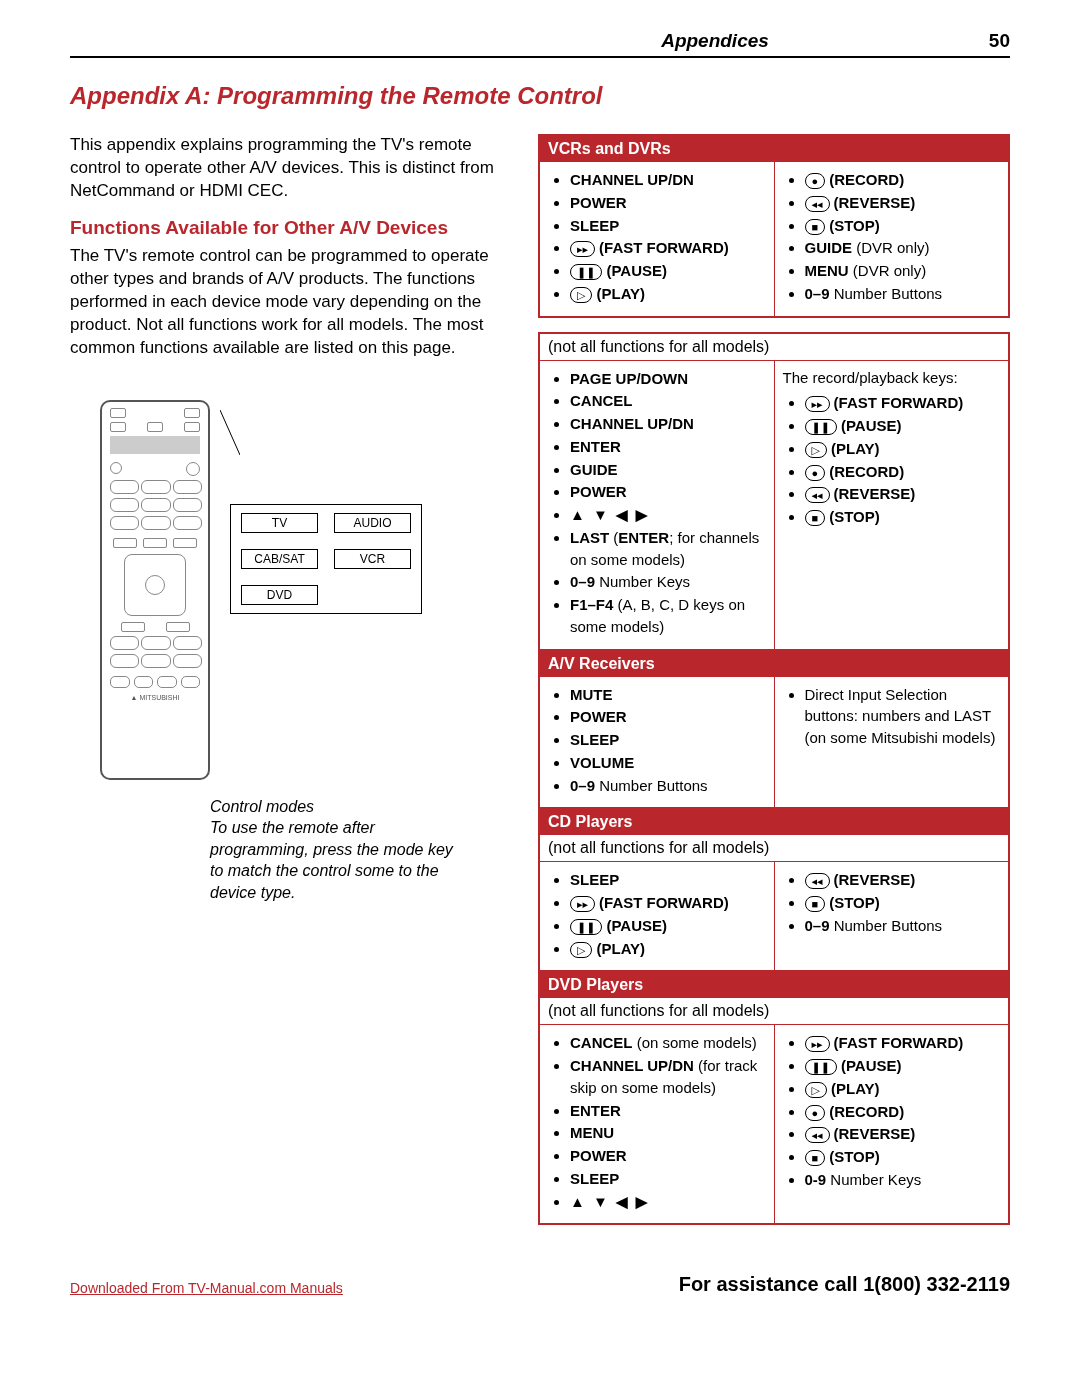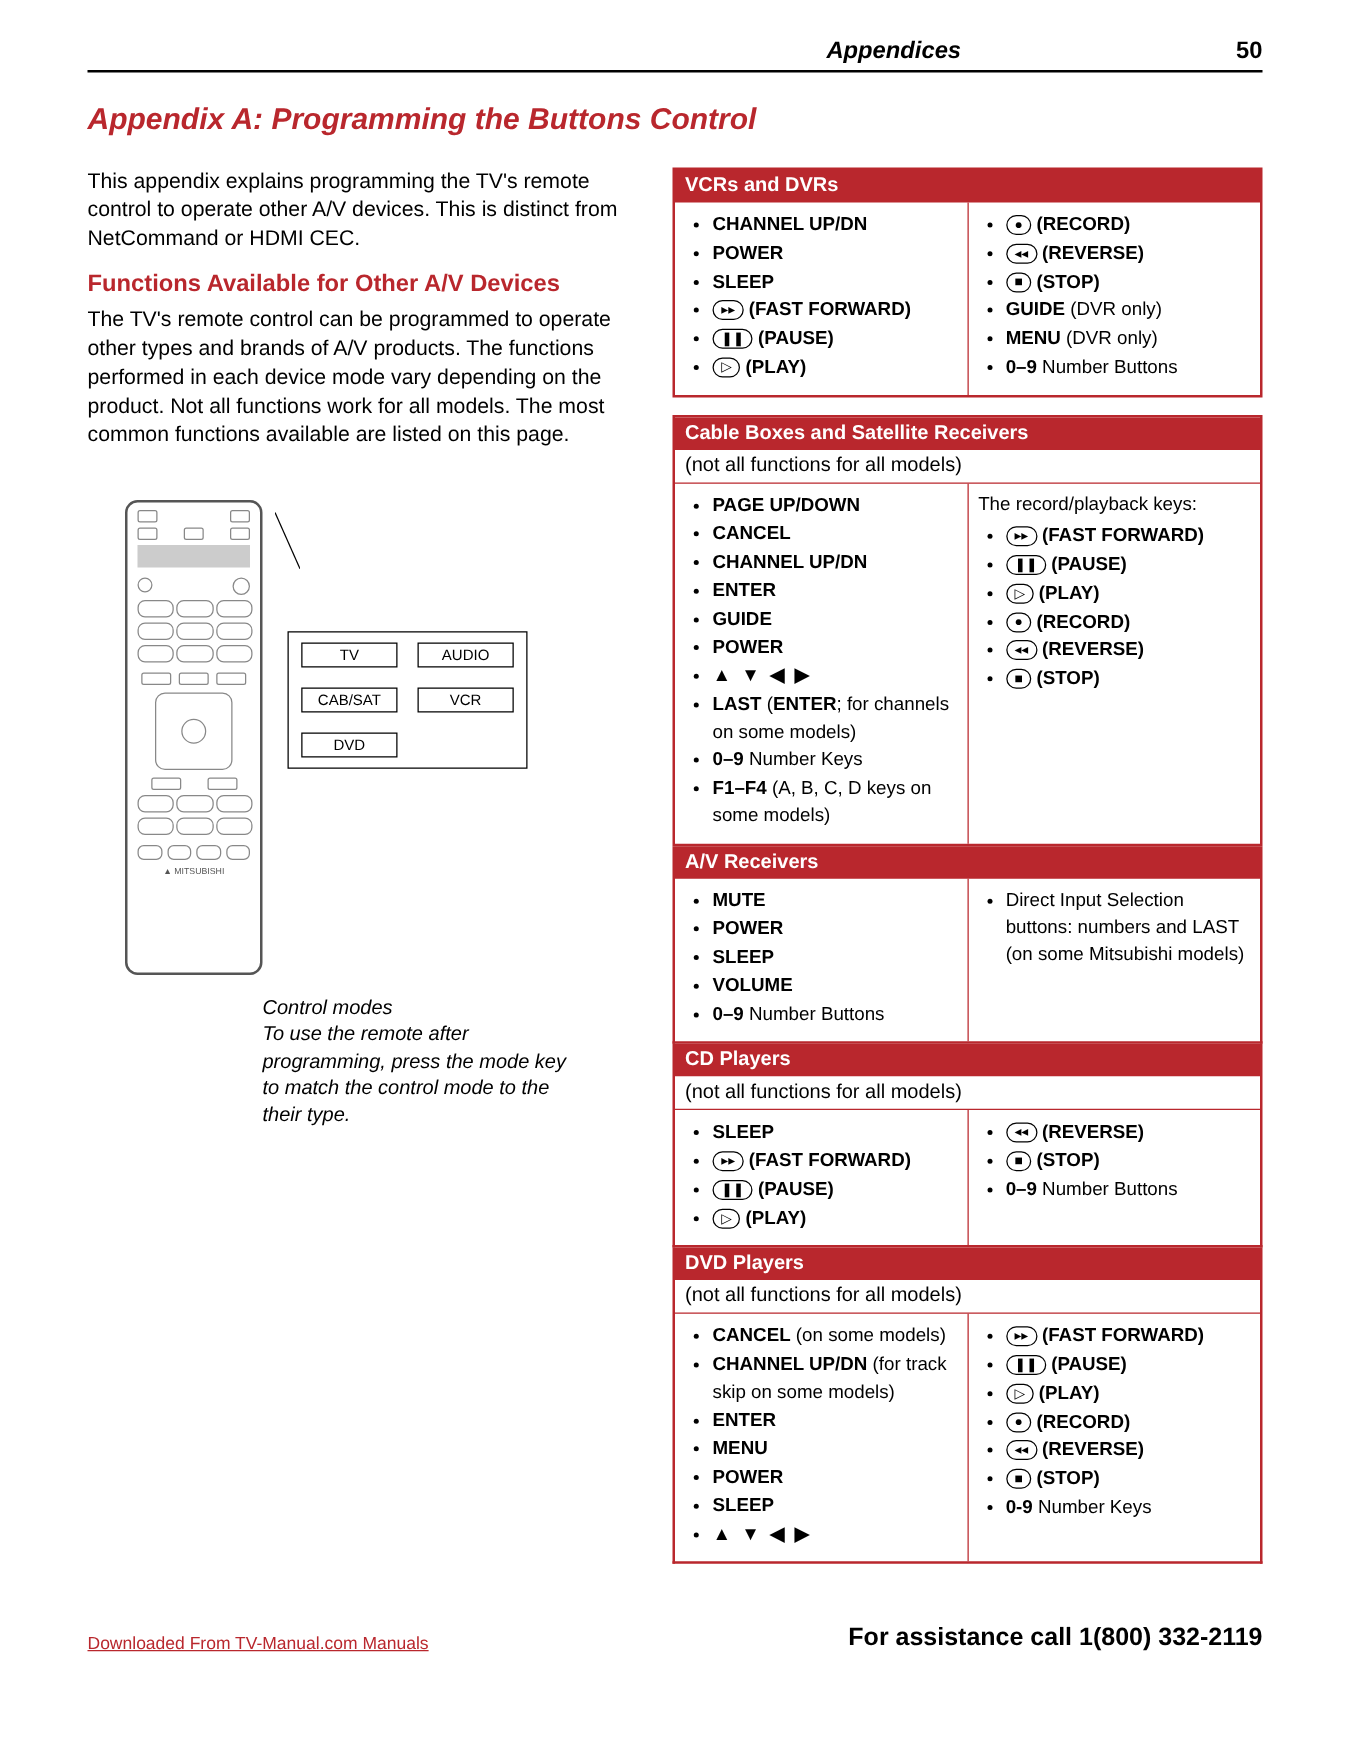--- a/index.html
+++ b/index.html
@@ -162,21 +162,21 @@
 </style>
 </head>
 <body>
 
 <div class="page">
   <div class="header-line">
     <span class="header-section">Appendices</span>
     <span class="header-page">50</span>
   </div>
 
-  <div class="apx-title">Appendix A:  Programming the Buttons Control</div>
+  <div class="apx-title">Appendix A:  Programming the Remote Control</div>
 
   <div class="two-col">
 
     <div class="left-col">
       <div class="body-text">This appendix explains programming the TV's remote control to operate other A/V devices.  This is distinct from NetCommand or HDMI CEC.</div>
       <div class="subhead">Functions Available for Other A/V Devices</div>
       <div class="body-text">The TV's remote control can be programmed to operate other types and brands of A/V products. The functions performed in each device mode vary depending on the product.  Not all functions work for all models. The most common functions available are listed on this page.</div>
 
       <div class="remote-figure">
         <div class="remote-body">
@@ -242,21 +242,21 @@
             <div class="mode-btn">AUDIO</div>
             <div class="mode-btn" style="grid-column:1;">CAB/SAT</div>
             <div class="mode-btn" style="grid-column:1;">DVD</div>
             <div class="mode-btn" style="grid-column:2;grid-row:2;">VCR</div>
           </div>
         </div>
       </div>
 
       <div class="caption-block">
         <div class="cap-title">Control modes</div>
-        <div>To use the remote after programming, press the mode key to match the control mode to the their type.</div>
+        <div>To use the remote after programming, press the mode key to match the control some to the device type.</div>
       </div>
 
     </div>
 
     <div class="right-col">
       <div class="tbl">
         <div class="tbl-header">VCRs and DVRs</div>
         <div class="tbl-body">
           <div class="tbl-cell">
               <ul class="func">
@@ -275,21 +275,20 @@
                 <li><span class="icon-pill">■</span><span class="b">(STOP)</span></li>
                 <li><span class="b">GUIDE</span><span> (DVR only)</span></li>
                 <li><span class="b">MENU</span><span> (DVR only)</span></li>
                 <li><span class="b">0–9</span><span> Number Buttons</span></li>
               </ul>
             </div>
         </div>
       </div>
 
       <div class="tbl">
-        <div class="tbl-header">Cable Boxes and Satellite Receivers</div>
         <div class="tbl-note">(not all functions for all models)</div>
         <div class="tbl-body">
           <div class="tbl-cell">
               <ul class="func">
                 <li><span class="b">PAGE UP/DOWN</span></li>
                 <li><span class="b">CANCEL</span></li>
                 <li><span class="b">CHANNEL UP/DN</span></li>
                 <li><span class="b">ENTER</span></li>
                 <li><span class="b">GUIDE</span></li>
                 <li><span class="b">POWER</span></li>

